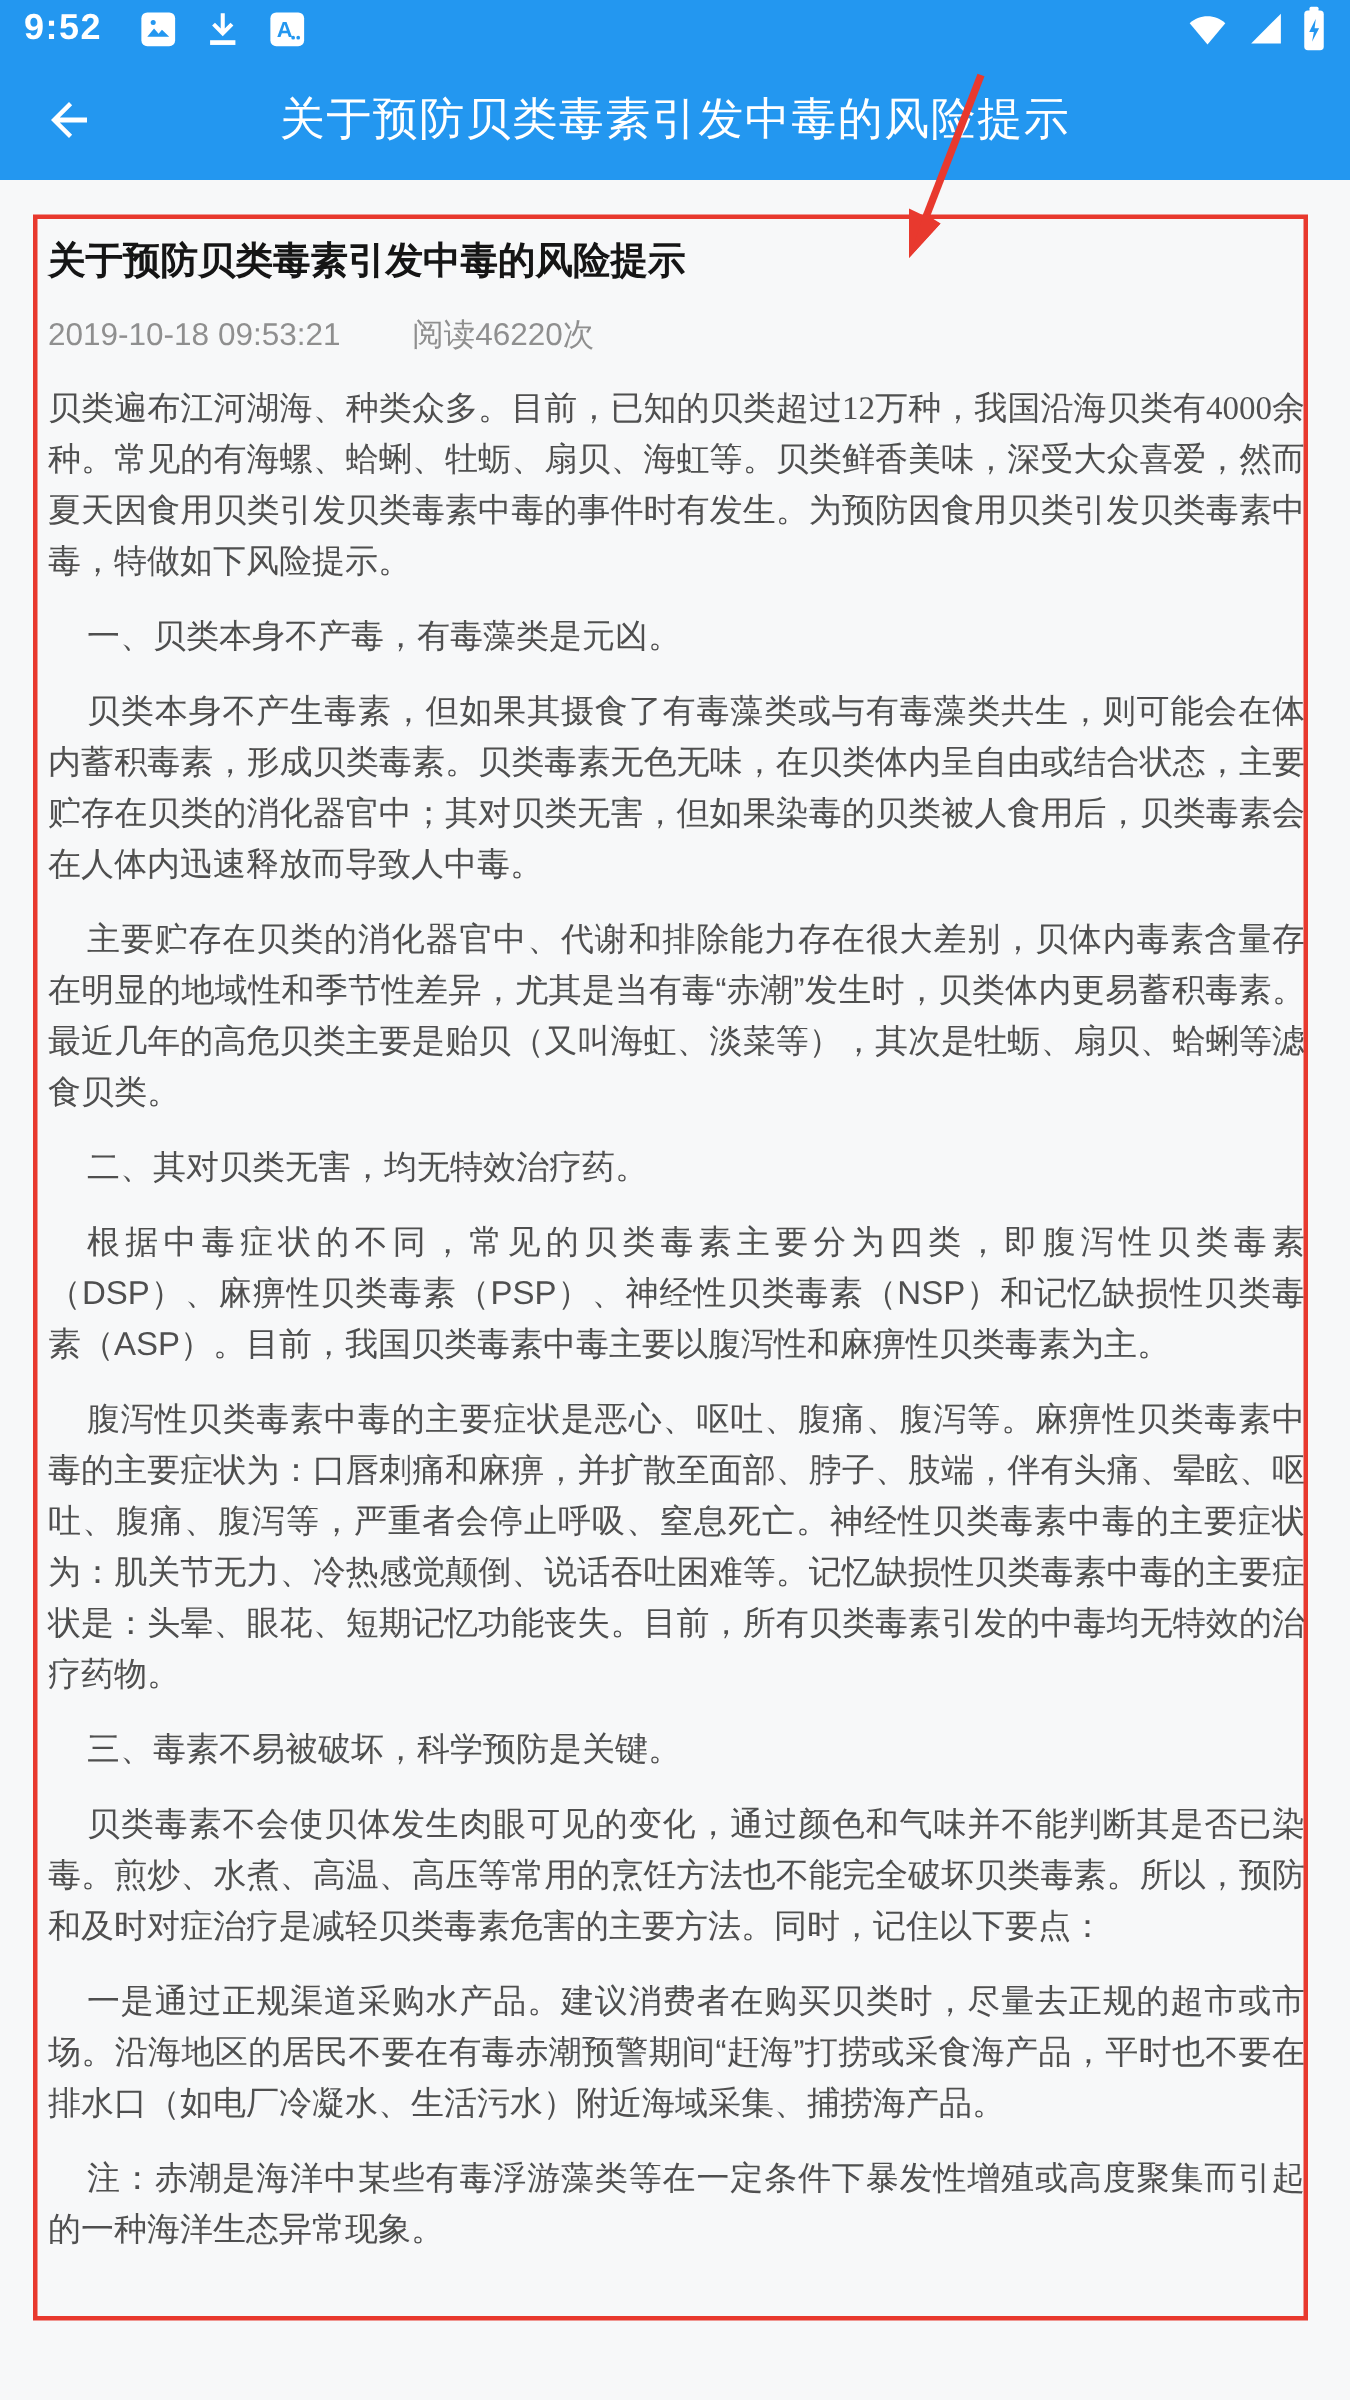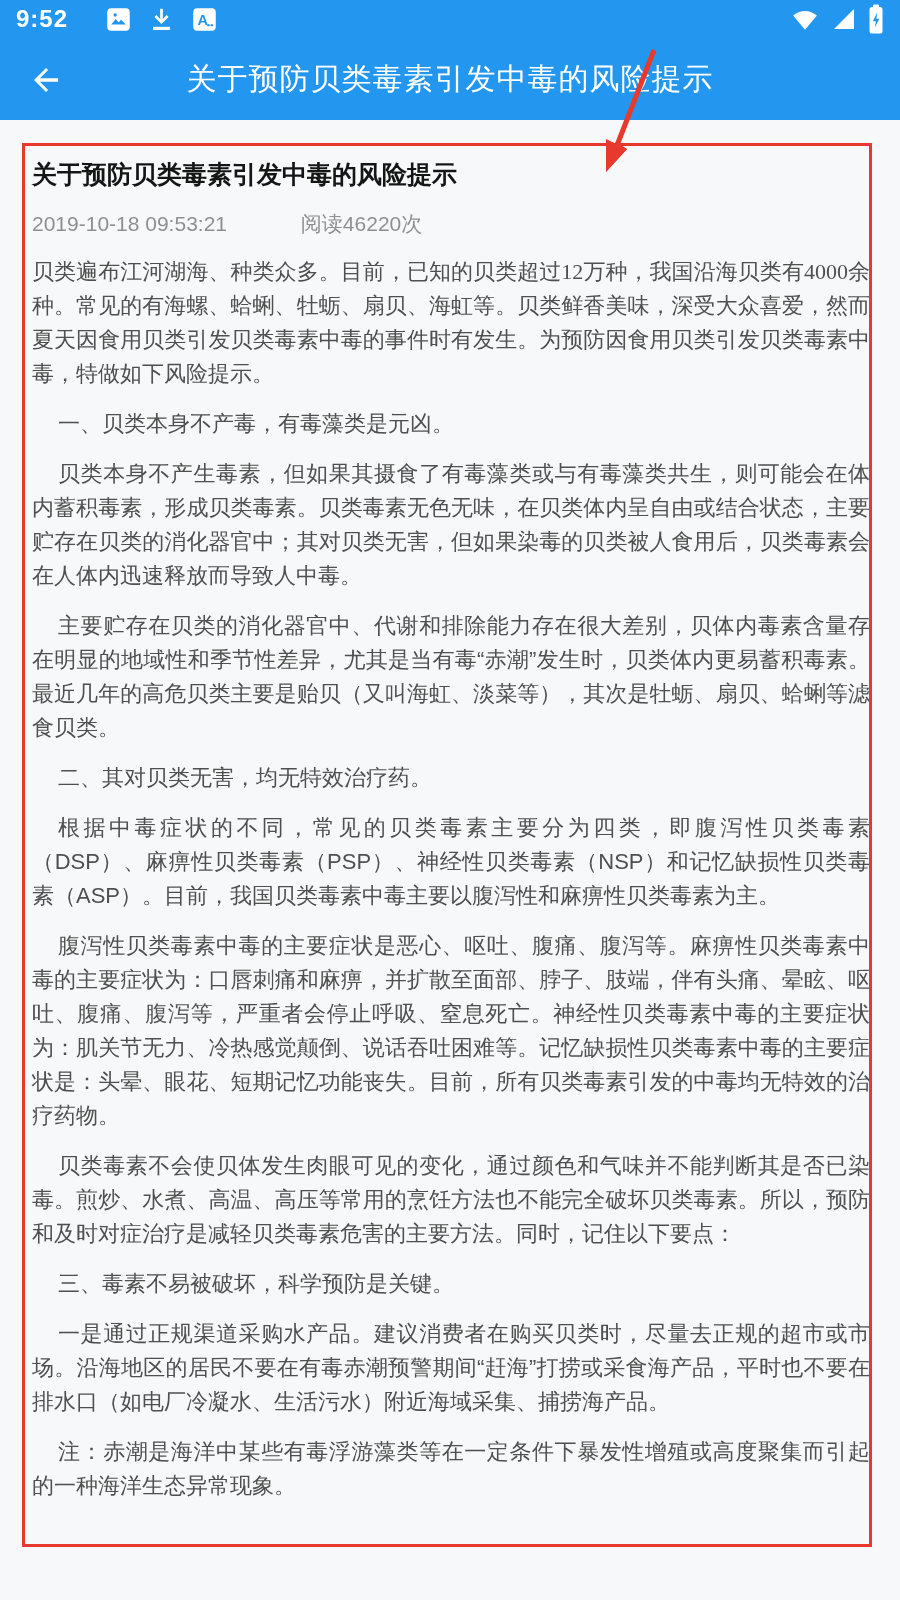--- a/index.html
+++ b/index.html
@@ -7,21 +7,21 @@
     width:900px;height:1600px;
     position:relative;overflow:hidden;
     background:#f7f8f9;
     font-family:"Liberation Sans","DejaVu Sans",sans-serif;
   }
   
   .status-bar{
     height:38px;background:#2397f0;color:#fff;
     display:flex;align-items:center;padding:0 16px;
   }
-  .sb-time{font-size:24px;font-weight:bold;letter-spacing:1px;margin-right:37px;}
+  .sb-time{font-size:24px;font-weight:bold;letter-spacing:1px;margin-right:24px;}
   .sb-left{display:flex;align-items:center;gap:16px;}
   .sb-right{margin-left:auto;display:flex;align-items:center;gap:10px;}
   .sb-icon{display:inline-flex;align-items:center;}
   
   .app-bar{
     height:82px;background:#2397f0;
     position:relative;display:flex;align-items:center;
   }
   .back-btn{
     position:absolute;left:26px;top:22px;width:40px;height:40px;
@@ -33,21 +33,21 @@
   }
   
   .article{
     position:absolute;left:32px;top:155px;width:838px;
     color:#4f4f4f;font-size:22px;line-height:34px;
   }
   .art-title{
     margin:0 0 14px;color:#151515;font-size:25px;font-weight:bold;line-height:38px;
   }
   .art-meta{margin:0 0 14px;color:#8f8f8f;font-size:21px;line-height:34px;}
-  .art-meta .reads{margin-left:68px;}
+  .art-meta .reads{margin-left:42px;}
   .para{margin:0 0 16px;text-indent:26px;text-align:justify;}
   .para.noindent{text-indent:0;font-family:Liberation Serif, serif;}
   
   .anno-rect{
     position:absolute;left:22px;top:143px;width:850px;height:1404px;
     border:3px solid #e8392e;box-sizing:border-box;
     pointer-events:none;z-index:5;
   }
   .anno-arrow{position:absolute;left:570px;top:38px;z-index:6;pointer-events:none;}
 </style>
@@ -115,22 +115,22 @@
     <span>2019-10-18 09:53:21</span>
     <span class="reads">阅读46220次</span>
   </div>
   <p class="para noindent">贝类遍布江河湖海、种类众多。目前，已知的贝类超过12万种，我国沿海贝类有4000余种。常见的有海螺、蛤蜊、牡蛎、扇贝、海虹等。贝类鲜香美味，深受大众喜爱，然而夏天因食用贝类引发贝类毒素中毒的事件时有发生。为预防因食用贝类引发贝类毒素中毒，特做如下风险提示。</p>
   <p class="para">一、贝类本身不产毒，有毒藻类是元凶。</p>
   <p class="para">贝类本身不产生毒素，但如果其摄食了有毒藻类或与有毒藻类共生，则可能会在体内蓄积毒素，形成贝类毒素。贝类毒素无色无味，在贝类体内呈自由或结合状态，主要贮存在贝类的消化器官中；其对贝类无害，但如果染毒的贝类被人食用后，贝类毒素会在人体内迅速释放而导致人中毒。</p>
   <p class="para">主要贮存在贝类的消化器官中、代谢和排除能力存在很大差别，贝体内毒素含量存在明显的地域性和季节性差异，尤其是当有毒“赤潮”发生时，贝类体内更易蓄积毒素。最近几年的高危贝类主要是贻贝（又叫海虹、淡菜等），其次是牡蛎、扇贝、蛤蜊等滤食贝类。</p>
   <p class="para">二、其对贝类无害，均无特效治疗药。</p>
   <p class="para">根据中毒症状的不同，常见的贝类毒素主要分为四类，即腹泻性贝类毒素（DSP）、麻痹性贝类毒素（PSP）、神经性贝类毒素（NSP）和记忆缺损性贝类毒素（ASP）。目前，我国贝类毒素中毒主要以腹泻性和麻痹性贝类毒素为主。</p>
   <p class="para">腹泻性贝类毒素中毒的主要症状是恶心、呕吐、腹痛、腹泻等。麻痹性贝类毒素中毒的主要症状为：口唇刺痛和麻痹，并扩散至面部、脖子、肢端，伴有头痛、晕眩、呕吐、腹痛、腹泻等，严重者会停止呼吸、窒息死亡。神经性贝类毒素中毒的主要症状为：肌关节无力、冷热感觉颠倒、说话吞吐困难等。记忆缺损性贝类毒素中毒的主要症状是：头晕、眼花、短期记忆功能丧失。目前，所有贝类毒素引发的中毒均无特效的治疗药物。</p>
+  <p class="para">三、毒素不易被破坏，科学预防是关键。</p>
   <p class="para">贝类毒素不会使贝体发生肉眼可见的变化，通过颜色和气味并不能判断其是否已染毒。煎炒、水煮、高温、高压等常用的烹饪方法也不能完全破坏贝类毒素。所以，预防和及时对症治疗是减轻贝类毒素危害的主要方法。同时，记住以下要点：</p>
-  <p class="para">三、毒素不易被破坏，科学预防是关键。</p>
   <p class="para">一是通过正规渠道采购水产品。建议消费者在购买贝类时，尽量去正规的超市或市场。沿海地区的居民不要在有毒赤潮预警期间“赶海”打捞或采食海产品，平时也不要在排水口（如电厂冷凝水、生活污水）附近海域采集、捕捞海产品。</p>
   <p class="para">注：赤潮是海洋中某些有毒浮游藻类等在一定条件下暴发性增殖或高度聚集而引起的一种海洋生态异常现象。</p>
 
 </div>
 
 <div class="anno-rect"></div>
 <svg class="anno-arrow" width="120" height="160" viewBox="0 0 120 160">
   <line x1="84" y1="12" x2="46" y2="110" stroke="#e8392e" stroke-width="5"></line>
   <polygon points="36,134 57,111 36,101" fill="#e8392e"></polygon>
   <polygon points="36,134 57,111 46,104" fill="#e8392e"></polygon>

